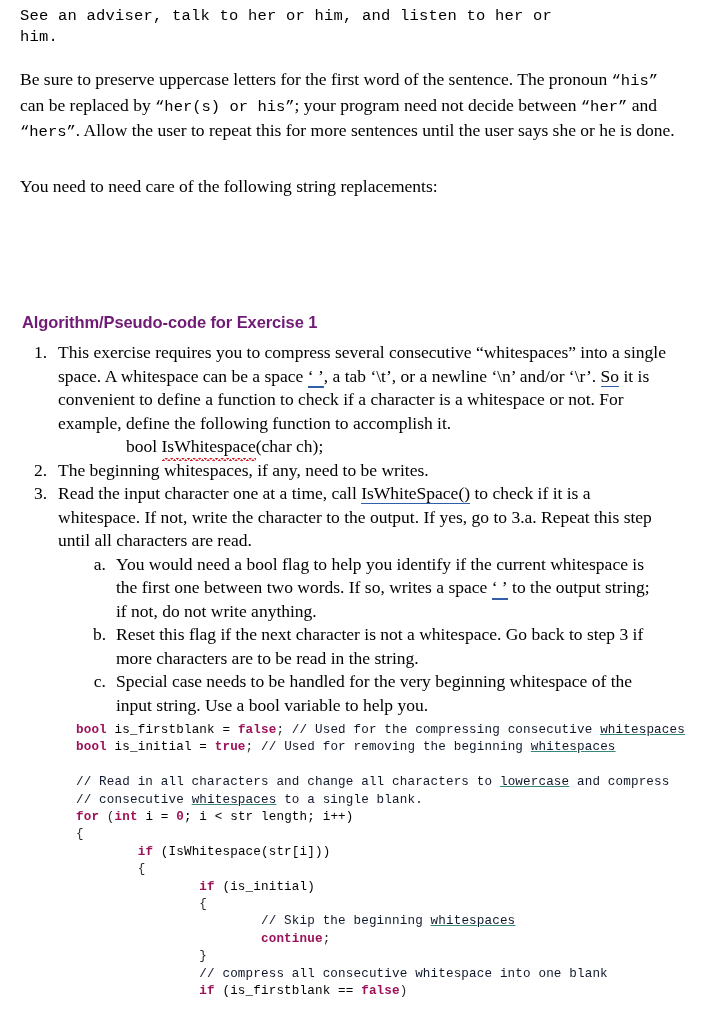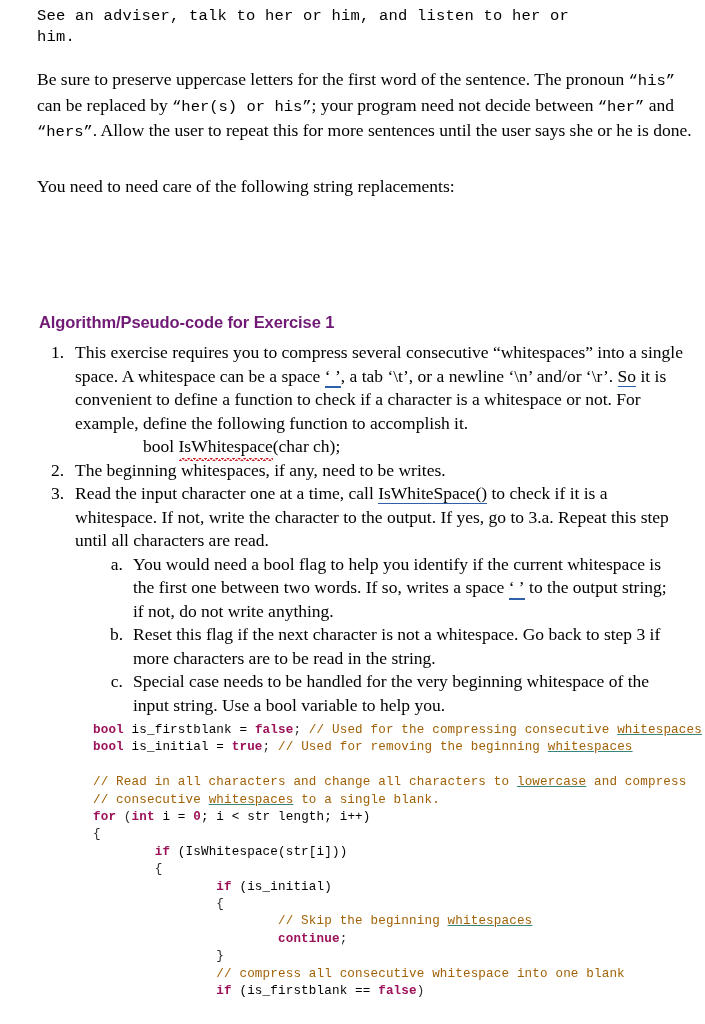--- a/index.html
+++ b/index.html
@@ -11,21 +11,21 @@
     width: 705px;
     height: 1024px;
     position: relative;
     overflow: hidden;
     font-family: "Liberation Serif", "DejaVu Serif", serif;
     color: #000000;
   }
 
   .page {
     position: absolute;
-    left: 17px; top: 0;
+    left: 0; top: 0;
     width: 578px;
     height: 1024px;
     padding: 0;
   }
 
   
   .mono {
     font-family: "Liberation Mono", "DejaVu Sans Mono", monospace;
   }
 
@@ -149,21 +149,21 @@
     font-family: "Liberation Mono", "DejaVu Sans Mono", monospace;
     font-size: 12.6px;
     line-height: 17.4px;
     white-space: pre;
     color: #2b2b2b;
     letter-spacing: 0.15px;
   }
   .codeline { white-space: pre; min-height: 17.4px; }
   .kw  { color: #9c1158; font-weight: bold; }
   .num { color: #9c1158; font-weight: bold; }
-  .cmt { color: #a16207; }
+  .cmt { color: #0f172a; }
   .cmt .u { text-decoration: underline; text-decoration-color: #37857b; }
   .id  { color: #000000; }
   .pun { color: #2b2b2b; }
 </style>
 </head>
 <body>
 
 <div class="page">
 
   <div class="intro-mono mono">

